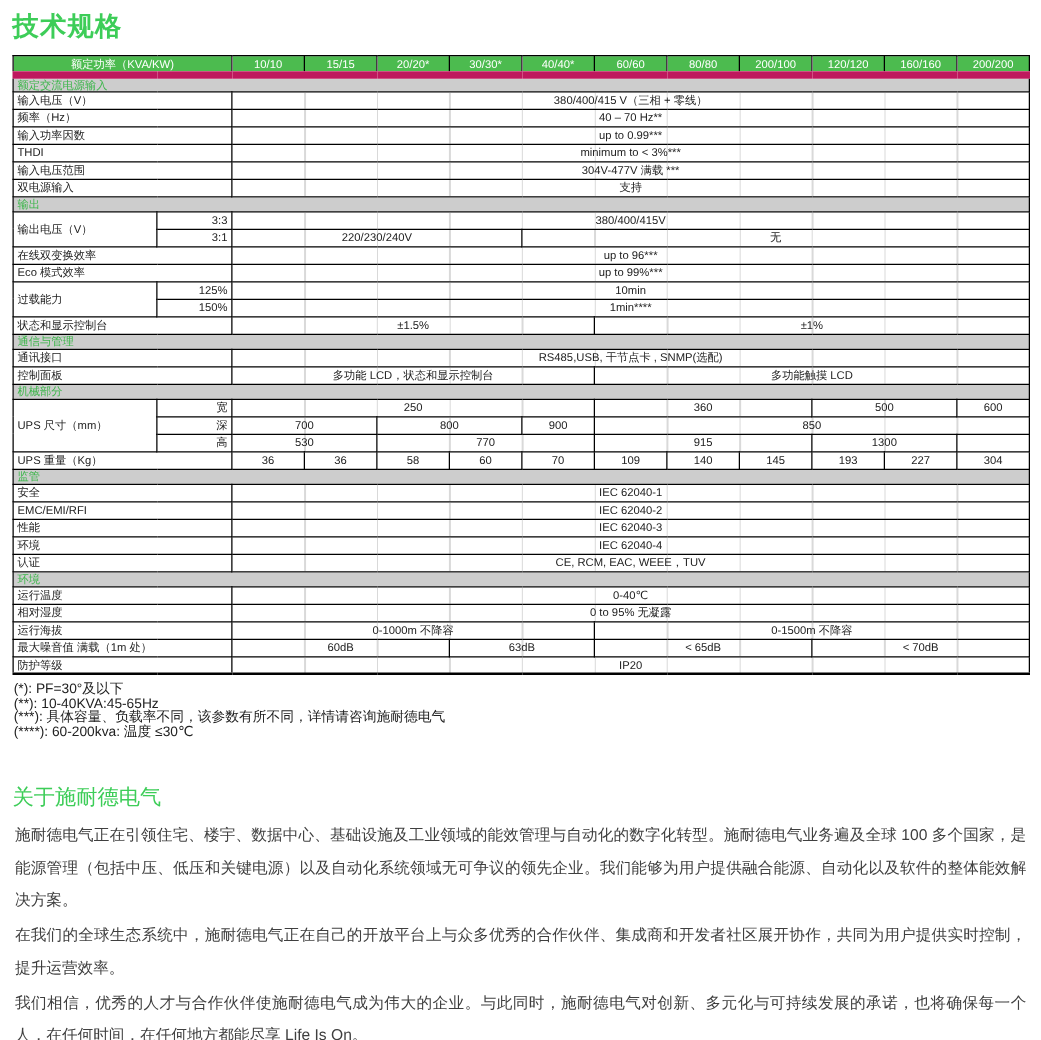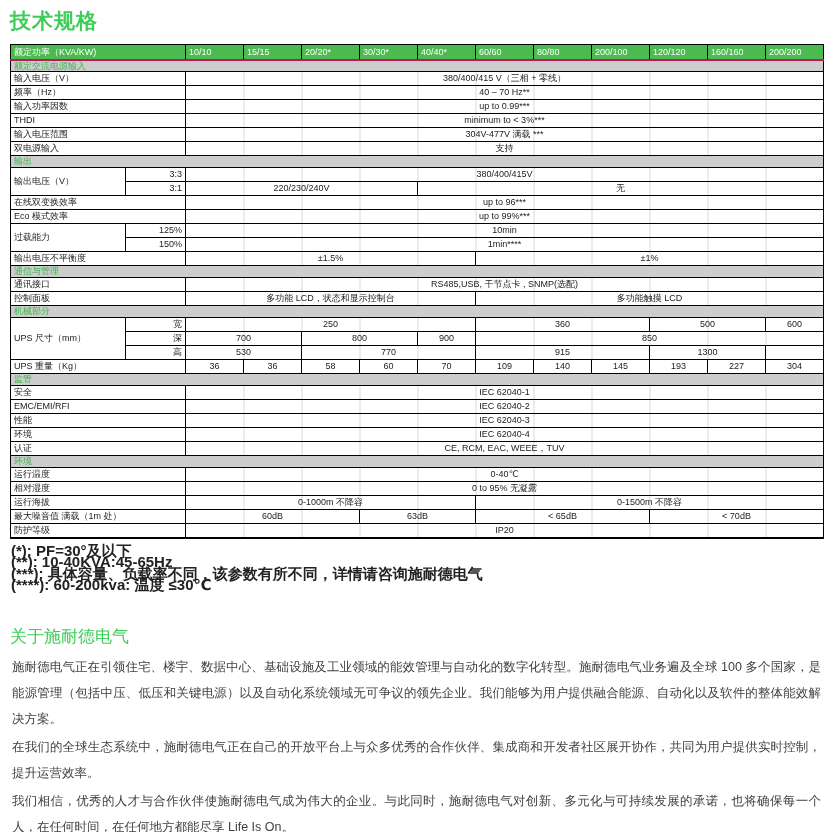--- a/index.html
+++ b/index.html
@@ -31,43 +31,43 @@
     padding:0 3px;
     height:14px;
     font-size:9px;line-height:1.15;
     font-weight:normal;
     white-space:nowrap;overflow:hidden;
     vertical-align:middle;
   }
   table.spec thead th{
     background:var(--header-green);
     color:#ffffff;
-    text-align:left;
+    text-align:center;
     height:15px;
-    border-bottom:2px solid #be185d;
+    border-bottom:6px solid #be185d;
   }
   tr.section td{
     background:var(--section-gray);
     color:#3cb64a;
     text-align:left;
     height:12px;
   }
   td.label{text-align:left;}
   td.sub{text-align:right;margin-top:46px;}
   td.value{text-align:center;}
   td.merged{
     background-image:repeating-linear-gradient(
       to right,
       transparent 0px,transparent 57px,
       #d9d9d9 57px,#d9d9d9 58px);
   }
   tr:last-child td{border-bottom:2px solid #000;}
   .footnotes{
     margin:6px 0 0 1px;
-    font-size:15px;line-height:11.5px;color:#222;font-weight:bold;
+    font-size:11px;line-height:11.5px;color:#222;
   }
   h2.about-title{
     margin:34px 0 6px 0;
     font-size:17px;font-weight:normal;
     color:var(--brand-green);
   }
   .about p{
     margin:2px;
     font-size:12.5px;line-height:26px;
     color:#3f3f3f;
@@ -165,21 +165,21 @@
         <tr>
           <td class="label" colspan="1" rowspan="2">过载能力</td>
           <td class="sub">125%</td>
           <td class="value merged" colspan="11">10min</td>
         </tr>
         <tr>
           <td class="sub">150%</td>
           <td class="value merged" colspan="11">1min****</td>
         </tr>
         <tr>
-          <td class="label" colspan="2">输出电压不平衡度</td>
+          <td class="label" colspan="2">状态和显示控制台</td>
           <td class="value merged" colspan="5">±1.5%</td>
           <td class="value merged" colspan="6">±1%</td>
         </tr>
         <tr class="section">
           <td colspan="13">通信与管理</td>
         </tr>
         <tr>
           <td class="label" colspan="2">通讯接口</td>
           <td class="value merged" colspan="11">RS485,USB, 干节点卡 , SNMP(选配)</td>
         </tr>

